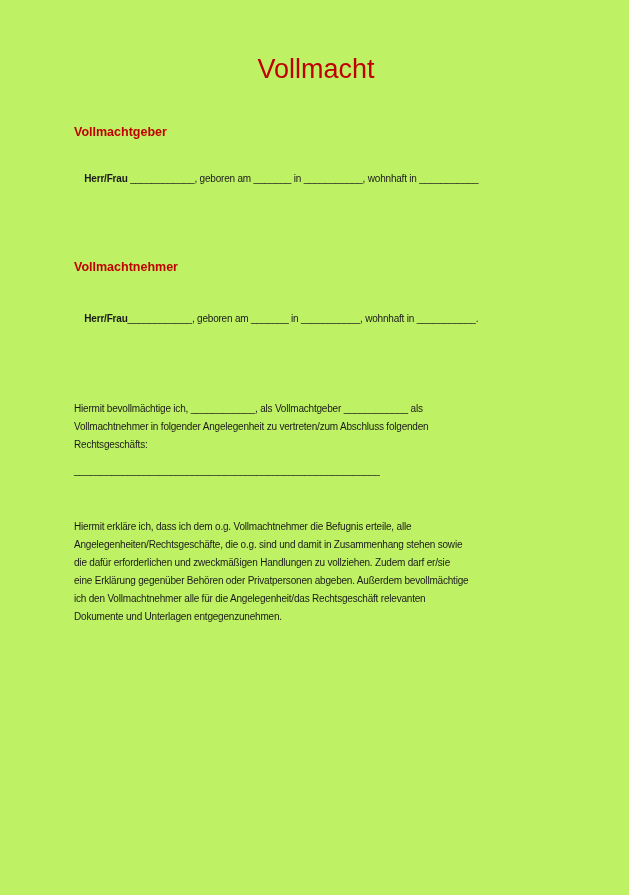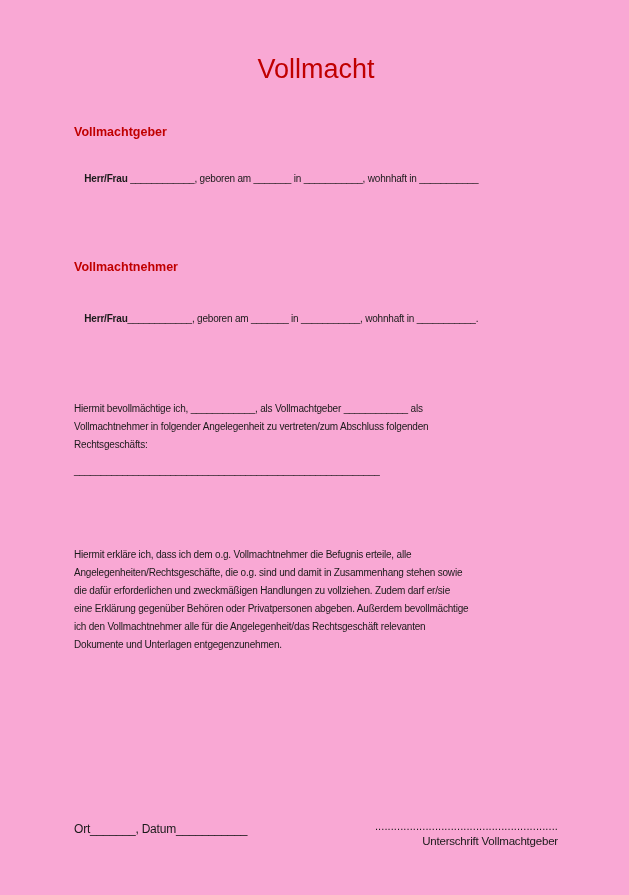--- a/index.html
+++ b/index.html
@@ -5,21 +5,21 @@
   * { margin: 0; padding: 0; box-sizing: border-box; }
   html, body { background: #ffffff; }
   body {
     font-family: "Liberation Sans", "DejaVu Sans", sans-serif;
     color: #1a1a1a;
   }
   .page {
     position: relative;
     width: 629px;
     height: 895px;
-    background: #f9a8d4;
+    background: #bef264;
     padding: 0 71px 0 74px;
     overflow: hidden;
   }
   .doc-title {
     margin-top: 52px;
     text-align: center;
     color: #c00000;
     font-size: 27px;
     font-weight: 400;
     line-height: 34px;
@@ -37,21 +37,21 @@
     font-size: 10px;
     line-height: 18px;
     letter-spacing: -0.2px;
     white-space: pre;
   }
   .fill-line.giver { margin-top: 11px; }
   .fill-line.taker { margin-top: 16px; }
   .fill-line .salutation { font-weight: 700; }
   .para1 { margin-top: 54px; }
   .blank-line { margin-top: 8px; }
-  .para2 { margin-top: 66px; }
+  .para2 { margin-top: 38px; }
   .para3 { margin-top: 6px; }
   .footer {
     margin-top: 167px;
     display: flex;
     justify-content: space-between;
     align-items: flex-start;
   }
   .place-date {
     font-size: 12px;
     line-height: 16px;
@@ -101,21 +101,14 @@
   <div class="doc-text blank-line">_________________________________________________________</div>
 
   <div class="doc-text para2">Hiermit erkläre ich, dass ich dem o.g. Vollmachtnehmer die Befugnis erteile, alle
 Angelegenheiten/Rechtsgeschäfte, die o.g. sind und damit in Zusammenhang stehen sowie
 die dafür erforderlichen und zweckmäßigen Handlungen zu vollziehen. Zudem darf er/sie
 eine Erklärung gegenüber Behören oder Privatpersonen abgeben. Außerdem bevollmächtige
 ich den Vollmachtnehmer alle für die Angelegenheit/das Rechtsgeschäft relevanten
 Dokumente und Unterlagen entgegenzunehmen.</div>
 
 
-  <div class="footer">
-    <div class="place-date">Ort_______, Datum___________</div>
-    <div class="signature-block">
-      <div class="signature-dots">..........................................................</div>
-      <div class="signature-label">Unterschrift Vollmachtgeber</div>
-    </div>
-  </div>
 
 </div>
 
 </body></html>

